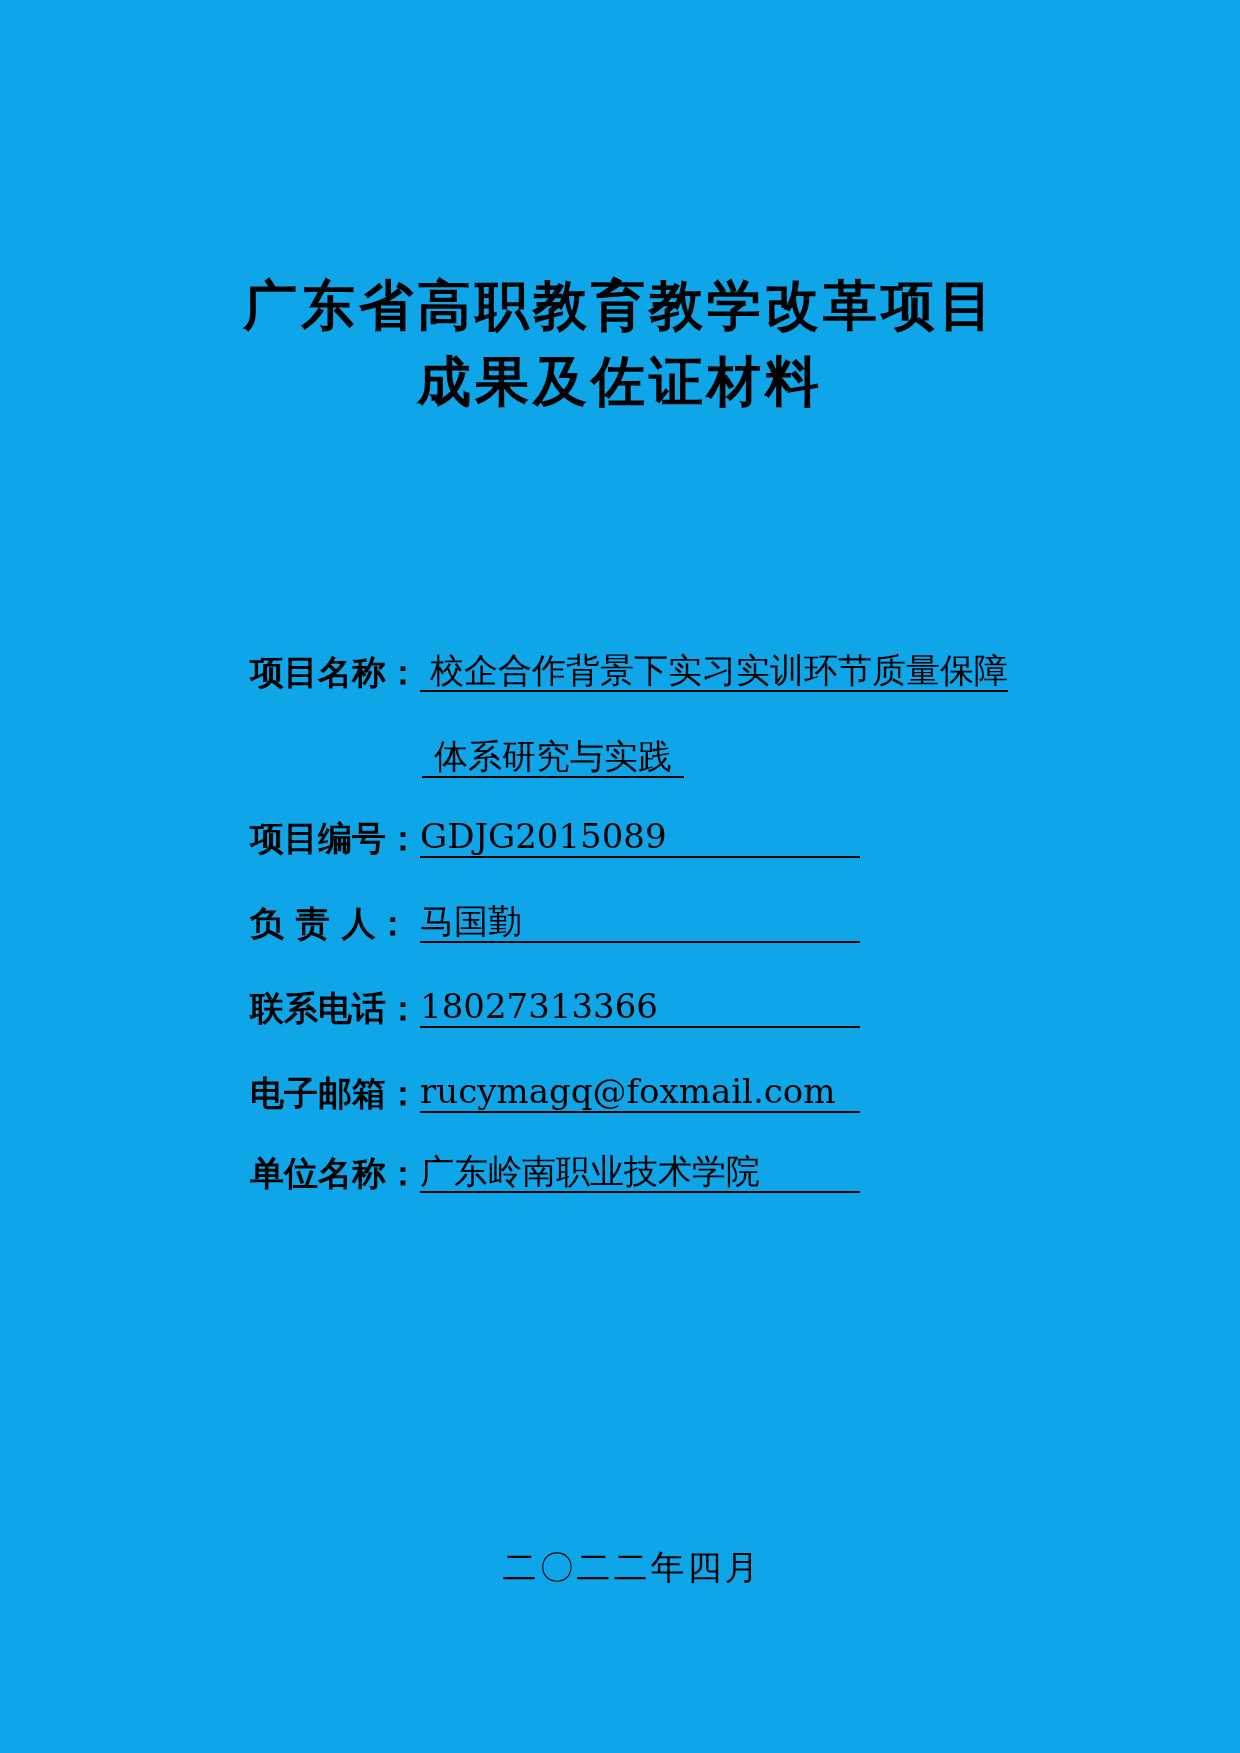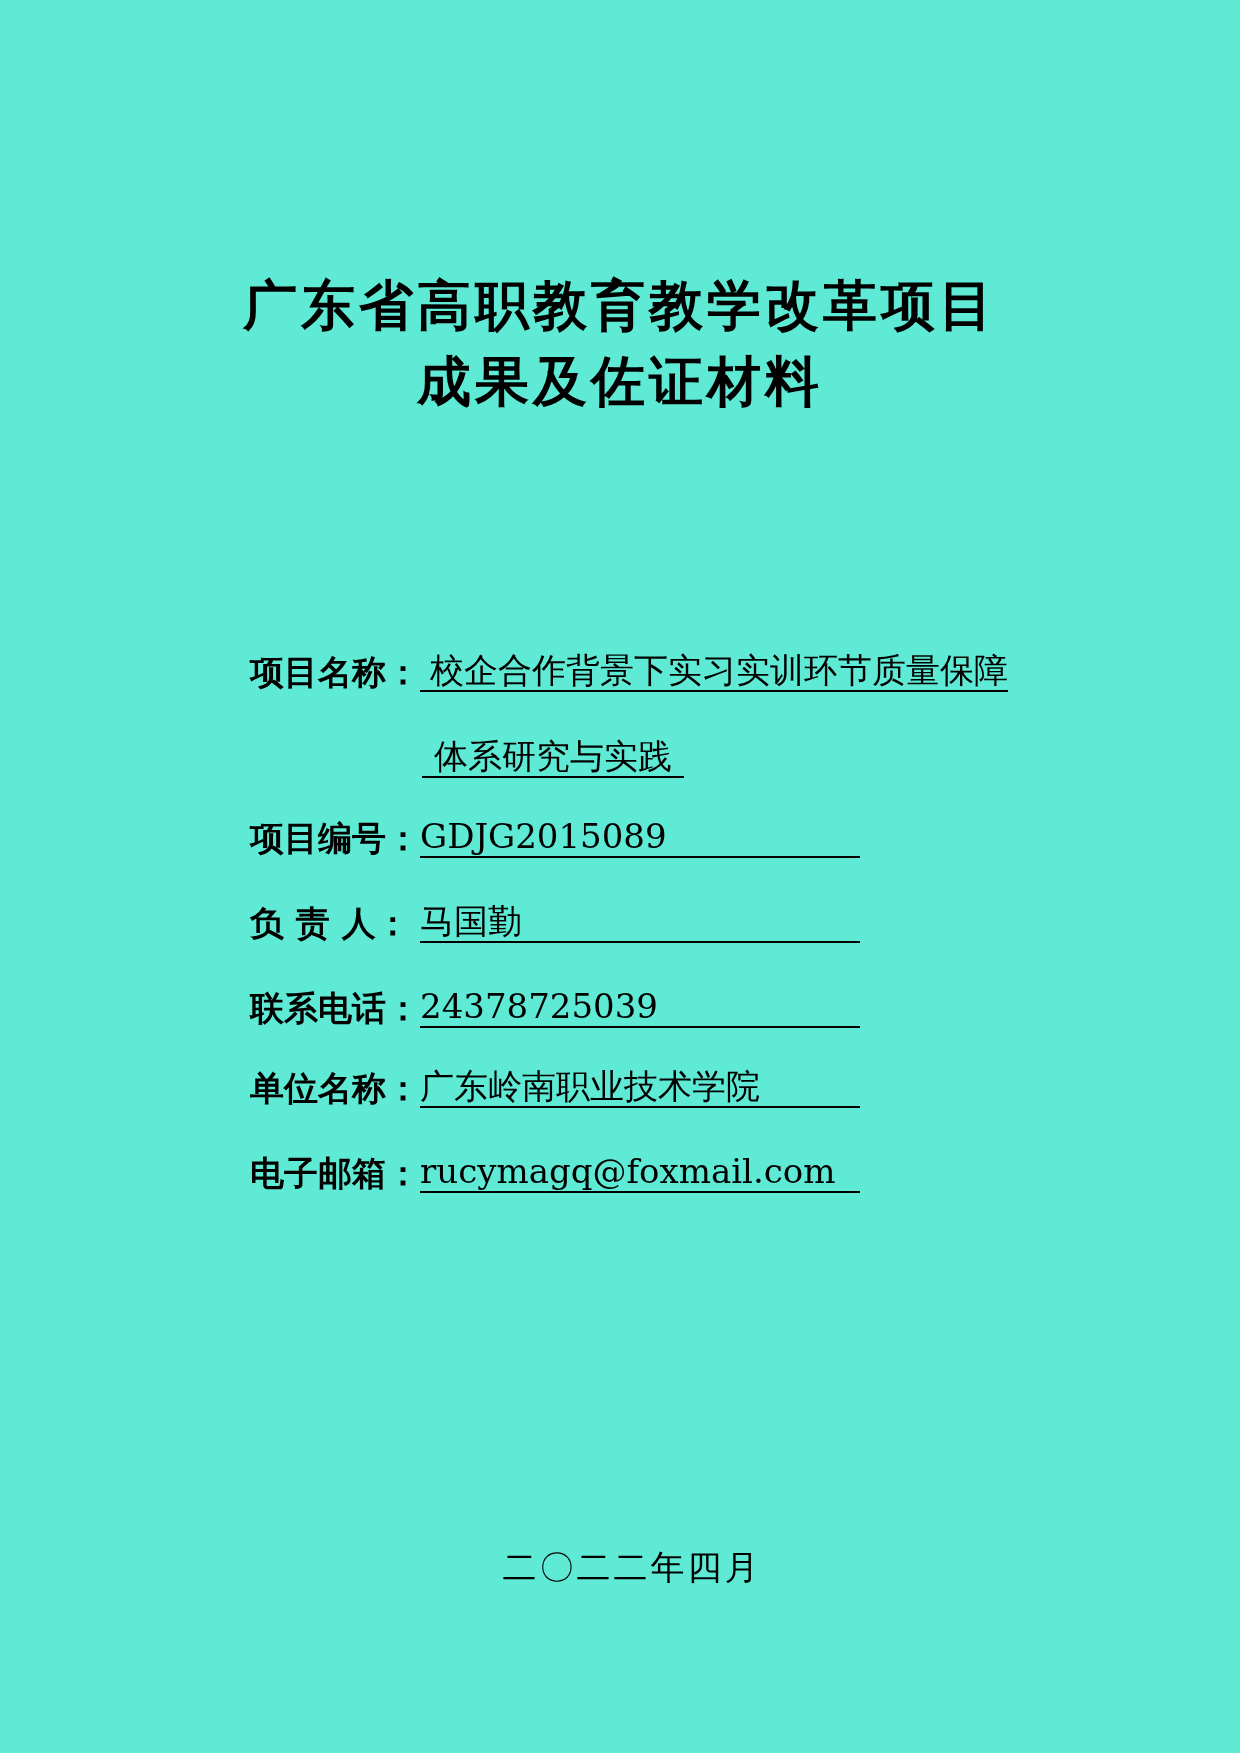--- a/index.html
+++ b/index.html
@@ -4,21 +4,21 @@
 <style>
   html, body {
     margin: 0;
     padding: 0;
     background: #ffffff;
   }
   .page {
     position: relative;
     width: 1240px;
     height: 1753px;
-    background: #5eead4;
+    background: #0ea5e9;
     color: #000000;
     overflow: hidden;
     margin: 0 auto;
   }
   .title-block {
     position: absolute;
     top: 278px;
     left: 0;
     width: 100%;
     text-align: center;
@@ -113,30 +113,30 @@
       <span class="ul-value ul-short">GDJG2015089</span>
     </div>
 
     <div class="row r3">
       <span class="field-label">负 责 人：</span>
       <span class="ul-value ul-short">马国勤</span>
     </div>
 
     <div class="row r4">
       <span class="field-label">联系电话：</span>
-      <span class="ul-value ul-short">24378725039</span>
+      <span class="ul-value ul-short">18027313366</span>
+    </div>
+
+    <div class="row r5">
+      <span class="field-label">电子邮箱：</span>
+      <span class="ul-value ul-short">rucymagq@foxmail.com</span>
     </div>
 
     <div class="row r6">
       <span class="field-label">单位名称：</span>
       <span class="ul-value ul-short">广东岭南职业技术学院</span>
-    </div>
-
-    <div class="row r5">
-      <span class="field-label">电子邮箱：</span>
-      <span class="ul-value ul-short">rucymagq@foxmail.com</span>
     </div>
 
   </div>
 
   <div class="date-block">二〇二二年四月</div>
 
 </div>
 
 </body></html>

